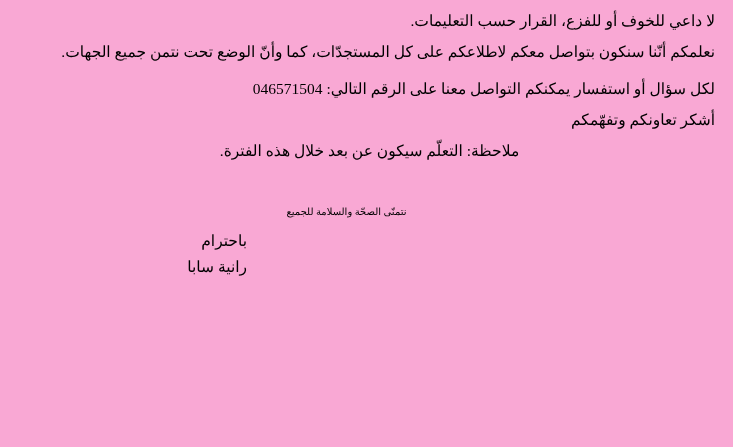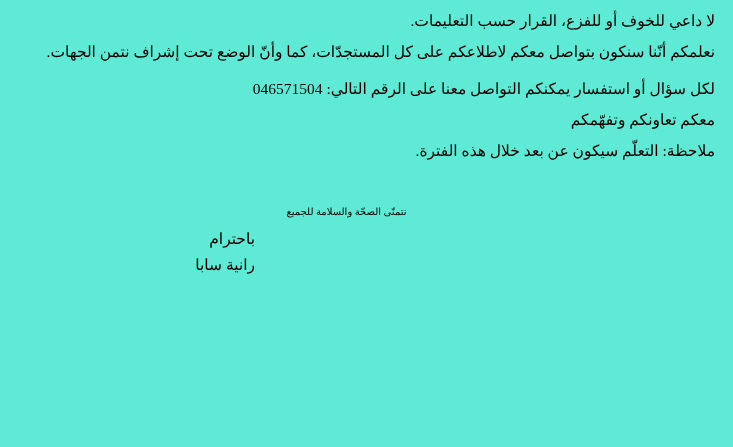--- a/index.html
+++ b/index.html
@@ -11,21 +11,21 @@
     width: 733px;
     height: 447px;
     font-family: "Liberation Serif", "DejaVu Serif", serif;
     color: #000000;
     overflow: hidden;
   }
   .page {
     position: relative;
     width: 733px;
     height: 447px;
-    background: #5eead4;
+    background: #f9a8d4;
     box-sizing: border-box;
     padding: 8px 18px 0 18px;
   }
   .block {
     direction: rtl;
     text-align: right;
     font-size: 15.5px;
     line-height: 1.62;
   }
   .para {
@@ -46,52 +46,52 @@
     direction: rtl;
     text-align: center;
     font-size: 10px;
     line-height: 1.62;
     margin: 0 0 6px 0;
     padding-right: 40px;
   }
   .signature-block {
     direction: rtl;
     text-align: center;
-    margin: 0;
+    margin: 8px;
     padding-right: 0;
     width: 100%;
   }
   .sig-line {
     direction: rtl;
     font-size: 15.5px;
     line-height: 1.68;
     margin: 0;
     text-align: right;
     padding-right: 460px;
   }
   .p1 { padding-left: 6px; }
   .p2 { padding-left: 6px; }
   .p3 { padding-left: 6px; margin-top: 12px; }
   .p4 { padding-left: 6px; }
-  .p5 { padding-left: 6px; }
+  .p5 { padding-left: 6px; text-align: center; }
 </style>
 </head>
 <body>
 
 <div class="page">
 
   <div class="block">
 
     <p class="para p1">لا داعي للخوف أو للفزع، القرار حسب التعليمات.</p>
 
-    <p class="para p2 wrap-para">نعلمكم أنّنا سنكون بتواصل معكم لاطلاعكم على كل المستجدّات، كما وأنّ الوضع تحت إشراف نتمن الجهات.</p>
+    <p class="para p2 wrap-para">نعلمكم أنّنا سنكون بتواصل معكم لاطلاعكم على كل المستجدّات، كما وأنّ الوضع تحت نتمن جميع الجهات.</p>
 
     <p class="para p3">لكل سؤال أو استفسار يمكنكم التواصل معنا على الرقم التالي: 046571504</p>
 
-    <p class="para p4">معكم تعاونكم وتفهّمكم</p>
+    <p class="para p4">أشكر تعاونكم وتفهّمكم</p>
 
     <p class="para p5">ملاحظة: التعلّم سيكون عن بعد خلال هذه الفترة.</p>
 
     <div class="spacer-lg"></div>
 
     <p class="centerish">نتمنّى الصحّة والسلامة للجميع</p>
 
     <div class="signature-block">
       <p class="sig-line">باحترام</p>
       <p class="sig-line">رانية سابا</p>

